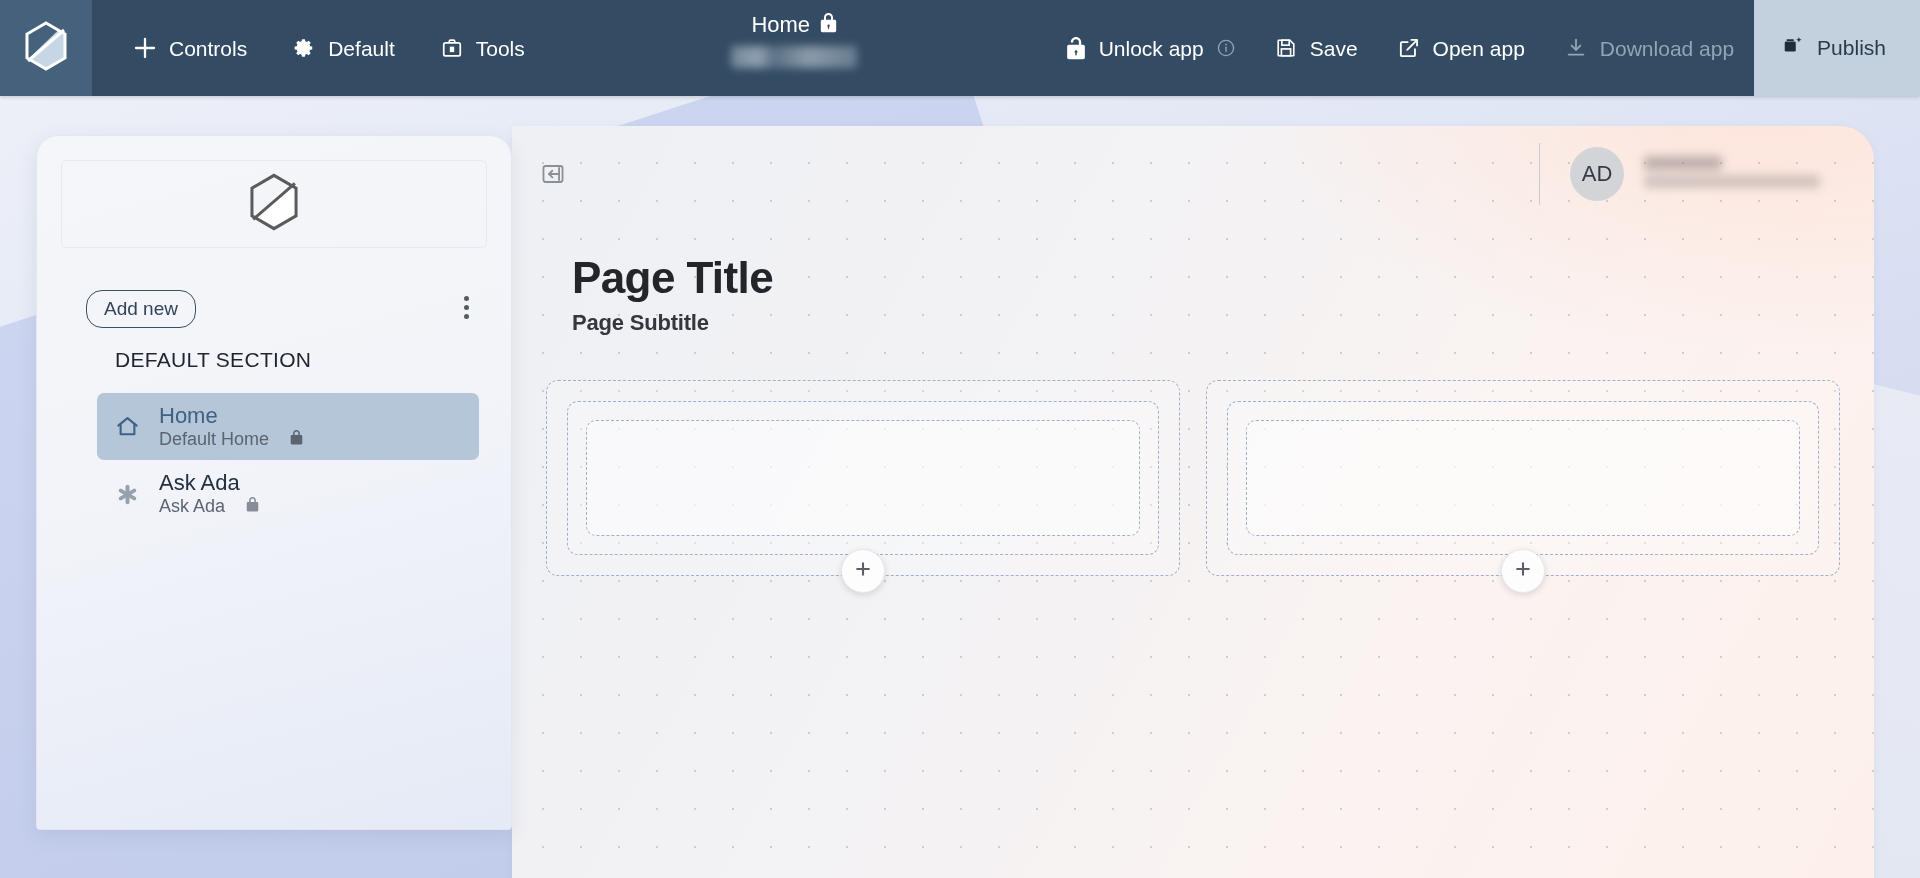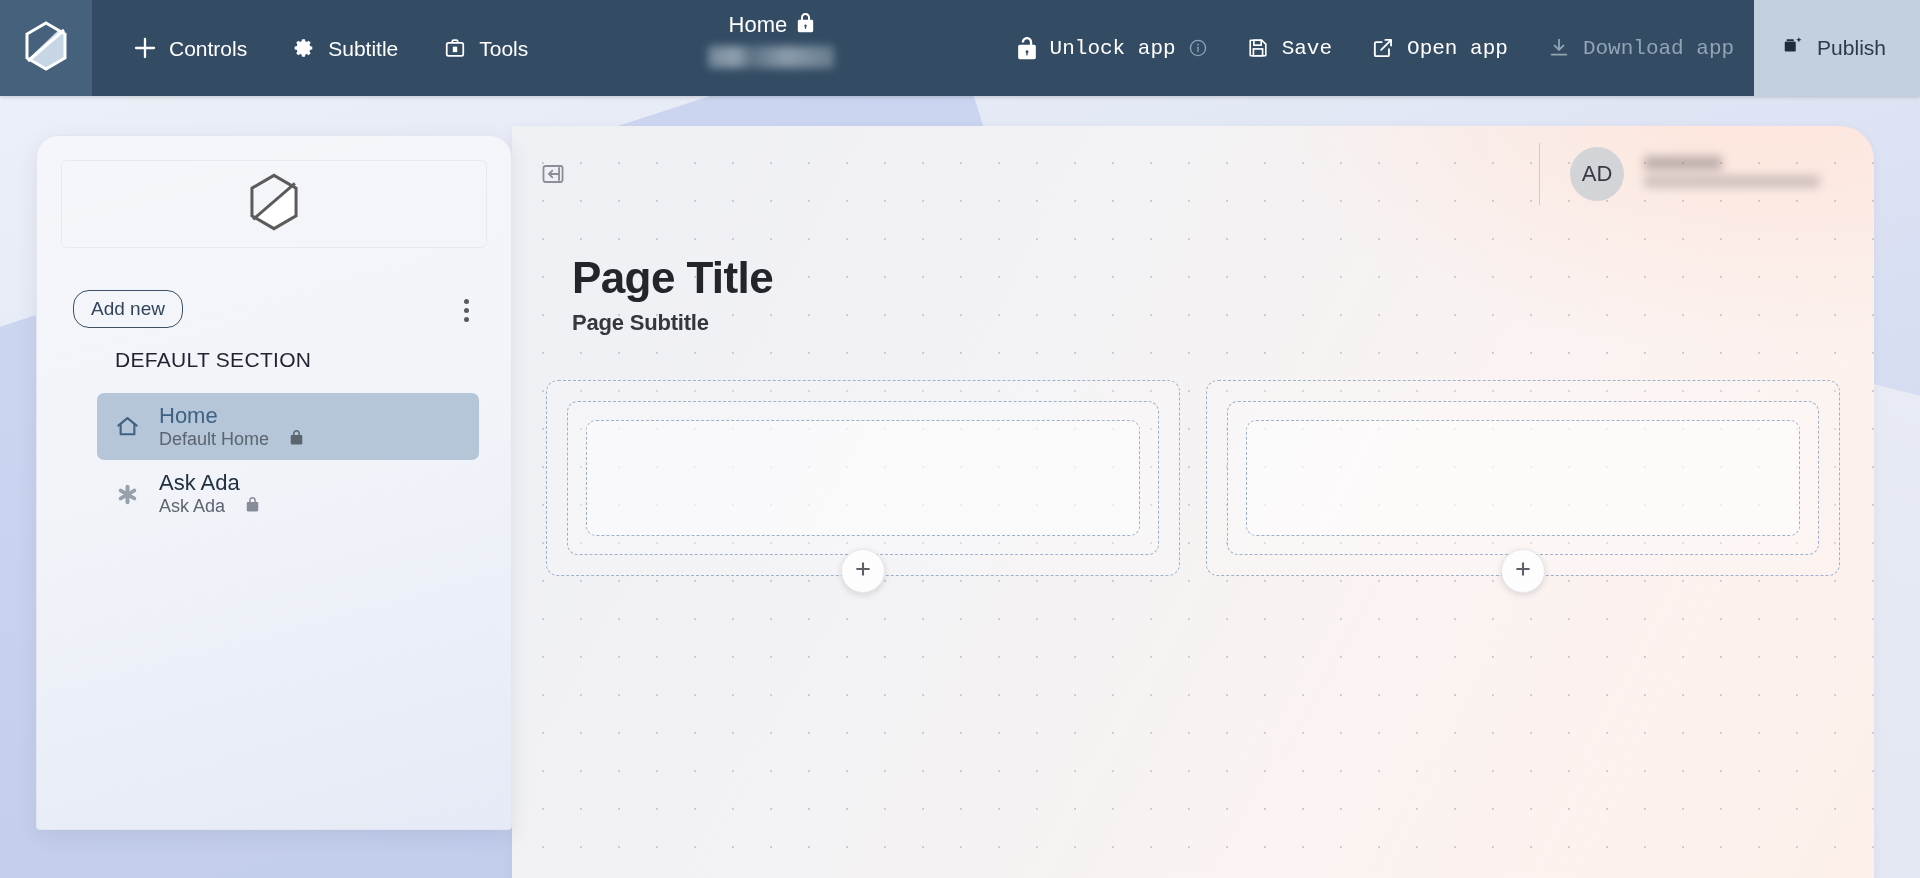--- a/index.html
+++ b/index.html
@@ -113,21 +113,21 @@
       rgba(168,182,196,.35) 34%, rgba(168,182,196,.75) 62%,
       rgba(168,182,196,.45) 100%);
     filter: blur(4px);
   }
 
   .tb-right {
     display: flex;
     align-items: stretch;
     flex: none;
   }
-  .tb-right .tb-item { padding: 12px 20px; font-family: Liberation Mono, monospace; }
+  .tb-right .tb-item { padding: 12px 20px; }
   .publish-btn {
     display: flex;
     align-items: center;
     gap: 13px;
     background: #c3d0de;
     color: #2a3b4c;
     font-size: 21px;
     padding: 0 34px 0 28px;
     cursor: pointer;
     white-space: nowrap;
@@ -160,23 +160,23 @@
   .brand-word {
     font-size: 58px;
     color: #5b5b5b;
     letter-spacing: -1px;
     font-family: "DejaVu Sans", sans-serif;
     font-weight: 400;
     line-height: 1;
   }
   .side-actions {
     display: flex;
-    align-items: flex-end;
+    align-items: flex-start;
     justify-content: space-between;
-    margin: 42px 32px 0 36px;
+    margin: 42px 32px 0 49px;
   }
   .add-new {
     border: 1px solid #3c4f63;
     border-radius: 16px;
     padding: 7px 17px;
     font-size: 19px;
     color: #31445a;
     background: transparent;
     cursor: pointer;
     font-family: "Liberation Sans", sans-serif;
@@ -386,21 +386,21 @@
         <span>Controls</span>
       </div>
 
       <div class="tb-item">
         <span>
           <svg width="22" height="22" viewBox="0 0 24 24" fill="#fff">
             <path d="M12 8.2a3.8 3.8 0 100 7.6 3.8 3.8 0 000-7.6zm0 5.9a2.1 2.1 0 110-4.2 2.1 2.1 0 010 4.2z"></path>
             <path d="M21 13.6v-3.2l-2.3-.4a7 7 0 00-.7-1.7l1.3-1.9-2.3-2.3-1.9 1.3a7 7 0 00-1.7-.7L13 2.4H9.8l-.4 2.3a7 7 0 00-1.7.7L5.8 4.1 3.5 6.4l1.3 1.9a7 7 0 00-.7 1.7l-2.3.4v3.2l2.3.4c.16.6.4 1.17.7 1.7l-1.3 1.9 2.3 2.3 1.9-1.3c.53.3 1.1.54 1.7.7l.4 2.3H13l.4-2.3c.6-.16 1.17-.4 1.7-.7l1.9 1.3 2.3-2.3-1.3-1.9c.3-.53.54-1.1.7-1.7l2.3-.4z"></path>
           </svg>
         </span>
-        <span>Subtitle</span>
+        <span>Default</span>
       </div>
 
       <div class="tb-item">
         <span>
           <svg width="22" height="22" viewBox="0 0 24 24" fill="none" stroke="#fff" stroke-width="1.9">
             <rect x="3" y="6.5" width="18" height="14" rx="1.8"></rect>
             <path d="M9 6.5V5a1.6 1.6 0 011.6-1.6h2.8A1.6 1.6 0 0115 5v1.5"></path>
             <rect x="9.6" y="10.5" width="4.8" height="6" fill="#fff" stroke="none"></rect>
           </svg>
         </span>

